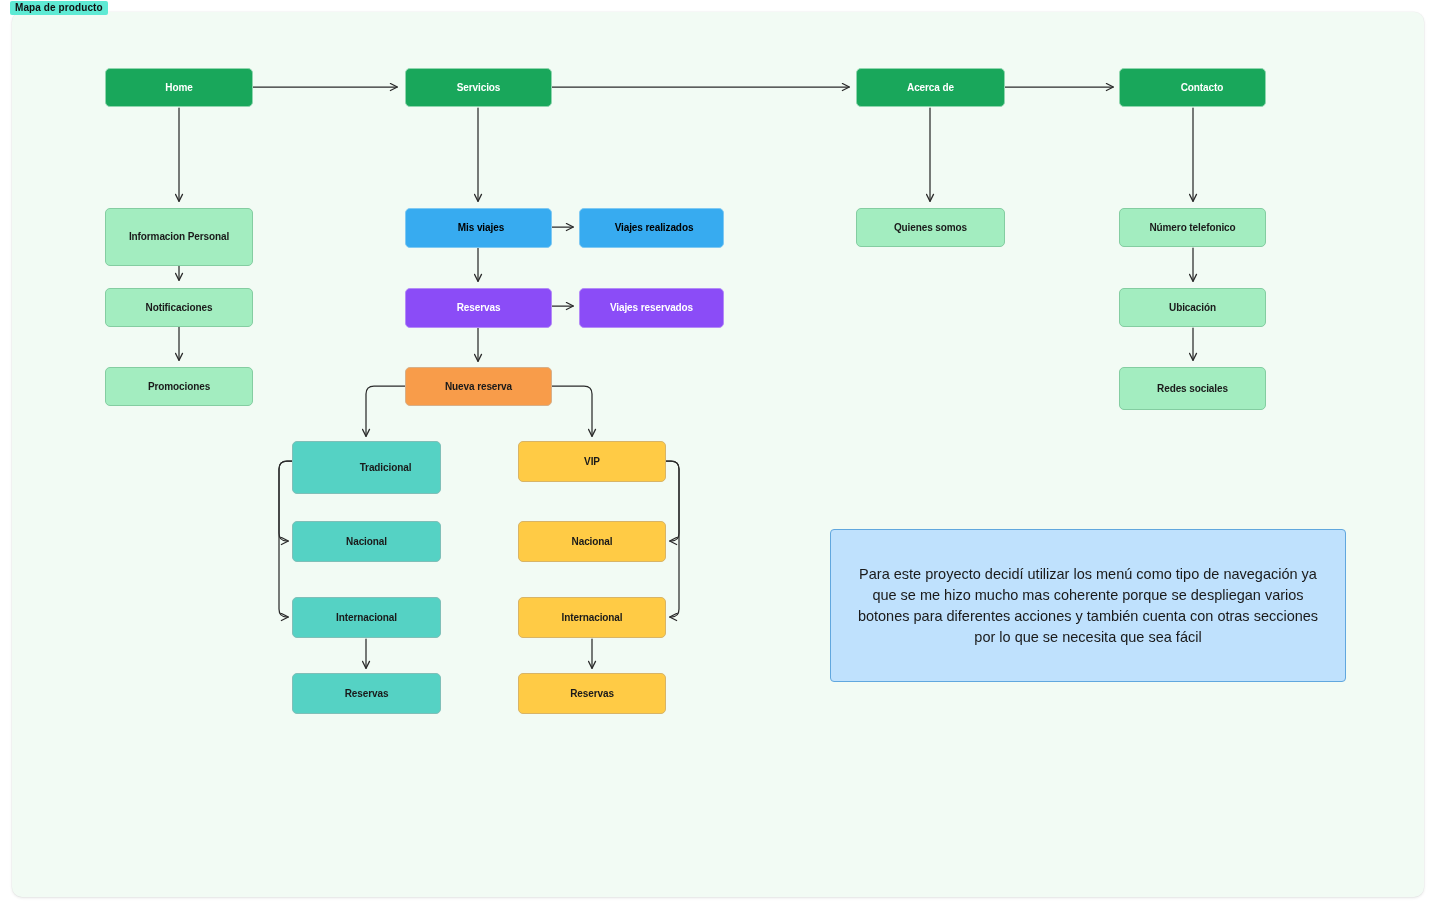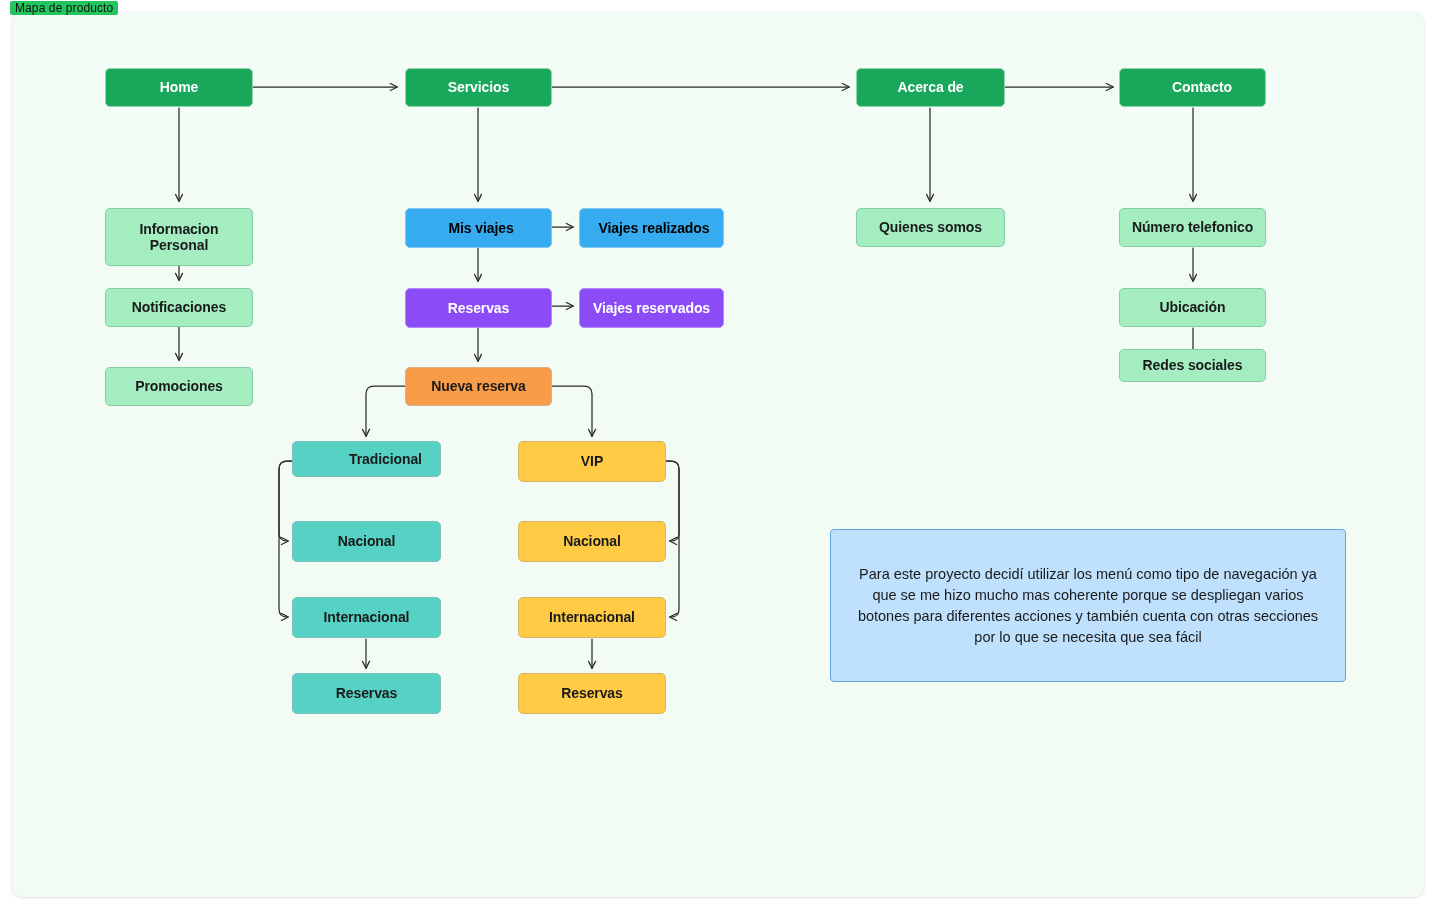--- a/index.html
+++ b/index.html
@@ -14,24 +14,24 @@
     width: 1440px;
     height: 913px;
     overflow: hidden;
     background: #ffffff;
   }
   
   #frame-label {
     position: absolute;
     left: 10px;
     top: 1px;
-    background: #22c55e;
+    background: #5eead4;
     color: #111111;
-    font-size: 12px;
-    font-weight: 400;
+    font-size: 10px;
+    font-weight: 700;
     letter-spacing: .1px;
     padding: 2px 5px 2px 5px;
     border-radius: 2px;
     line-height: 10px;
     white-space: nowrap;
     z-index: 6;
   }
   #frame {
     position: absolute;
     left: 12px;
@@ -54,21 +54,21 @@
   
   .node {
     position: absolute;
     box-sizing: border-box;
     display: flex;
     align-items: center;
     justify-content: center;
     text-align: center;
     border-radius: 5px;
     font-weight: 700;
-    font-size: 14px;
+    font-size: 10px;
     letter-spacing: -.1px;
     line-height: 1.15;
     padding: 2px 6px;
     z-index: 3;
     cursor: pointer;
     user-select: none;
   }
   .n-green   { background: #19A75B; color: #FFFFFF; border: 1px solid #8FD6AE; }
   .n-mint    { background: #A3EDC0; color: #1A1A1A; border: 1px solid #84CDA1; }
   .n-blue    { background: #37ABF0; color: #000000; border: 1px solid #7FC9F2; padding-left: 11px; }
@@ -163,23 +163,23 @@
   <div class="node n-blue" style="left:405px; top:208px; width:147px; height:40px;">Mis viajes</div>
   <div class="node n-blue" style="left:579px; top:208px; width:145px; height:40px;">Viajes realizados</div>
   <div class="node n-purple" style="left:405px; top:288px; width:147px; height:40px;">Reservas</div>
   <div class="node n-purple" style="left:579px; top:288px; width:145px; height:40px;">Viajes reservados</div>
   <div class="node n-orange" style="left:405px; top:367px; width:147px; height:39px;">Nueva reserva</div>
 
   <div class="node n-mint" style="left:856px; top:208px; width:149px; height:39px;">Quienes somos</div>
 
   <div class="node n-mint" style="left:1119px; top:208px; width:147px; height:39px;">Número telefonico</div>
   <div class="node n-mint" style="left:1119px; top:288px; width:147px; height:39px;">Ubicación</div>
-  <div class="node n-mint" style="left:1119px; top:349px; width:147px; height:33px;">Redes sociales</div>
+  <div class="node n-mint" style="left:1119px; top:367px; width:147px; height:43px;">Redes sociales</div>
 
-  <div class="node n-teal" style="left:292px; top:441px; width:149px; height:36px;padding-left:44px;">Tradicional</div>
+  <div class="node n-teal" style="left:292px; top:441px; width:149px; height:53px;padding-left:44px;">Tradicional</div>
   <div class="node n-teal" style="left:292px; top:521px; width:149px; height:41px;">Nacional</div>
   <div class="node n-teal" style="left:292px; top:597px; width:149px; height:41px;">Internacional</div>
   <div class="node n-teal" style="left:292px; top:673px; width:149px; height:41px;">Reservas</div>
 
   <div class="node n-amber" style="left:518px; top:441px; width:148px; height:41px;">VIP</div>
   <div class="node n-amber" style="left:518px; top:521px; width:148px; height:41px;">Nacional</div>
   <div class="node n-amber" style="left:518px; top:597px; width:148px; height:41px;">Internacional</div>
   <div class="node n-amber" style="left:518px; top:673px; width:148px; height:41px;">Reservas</div>
 
   <div id="note">

